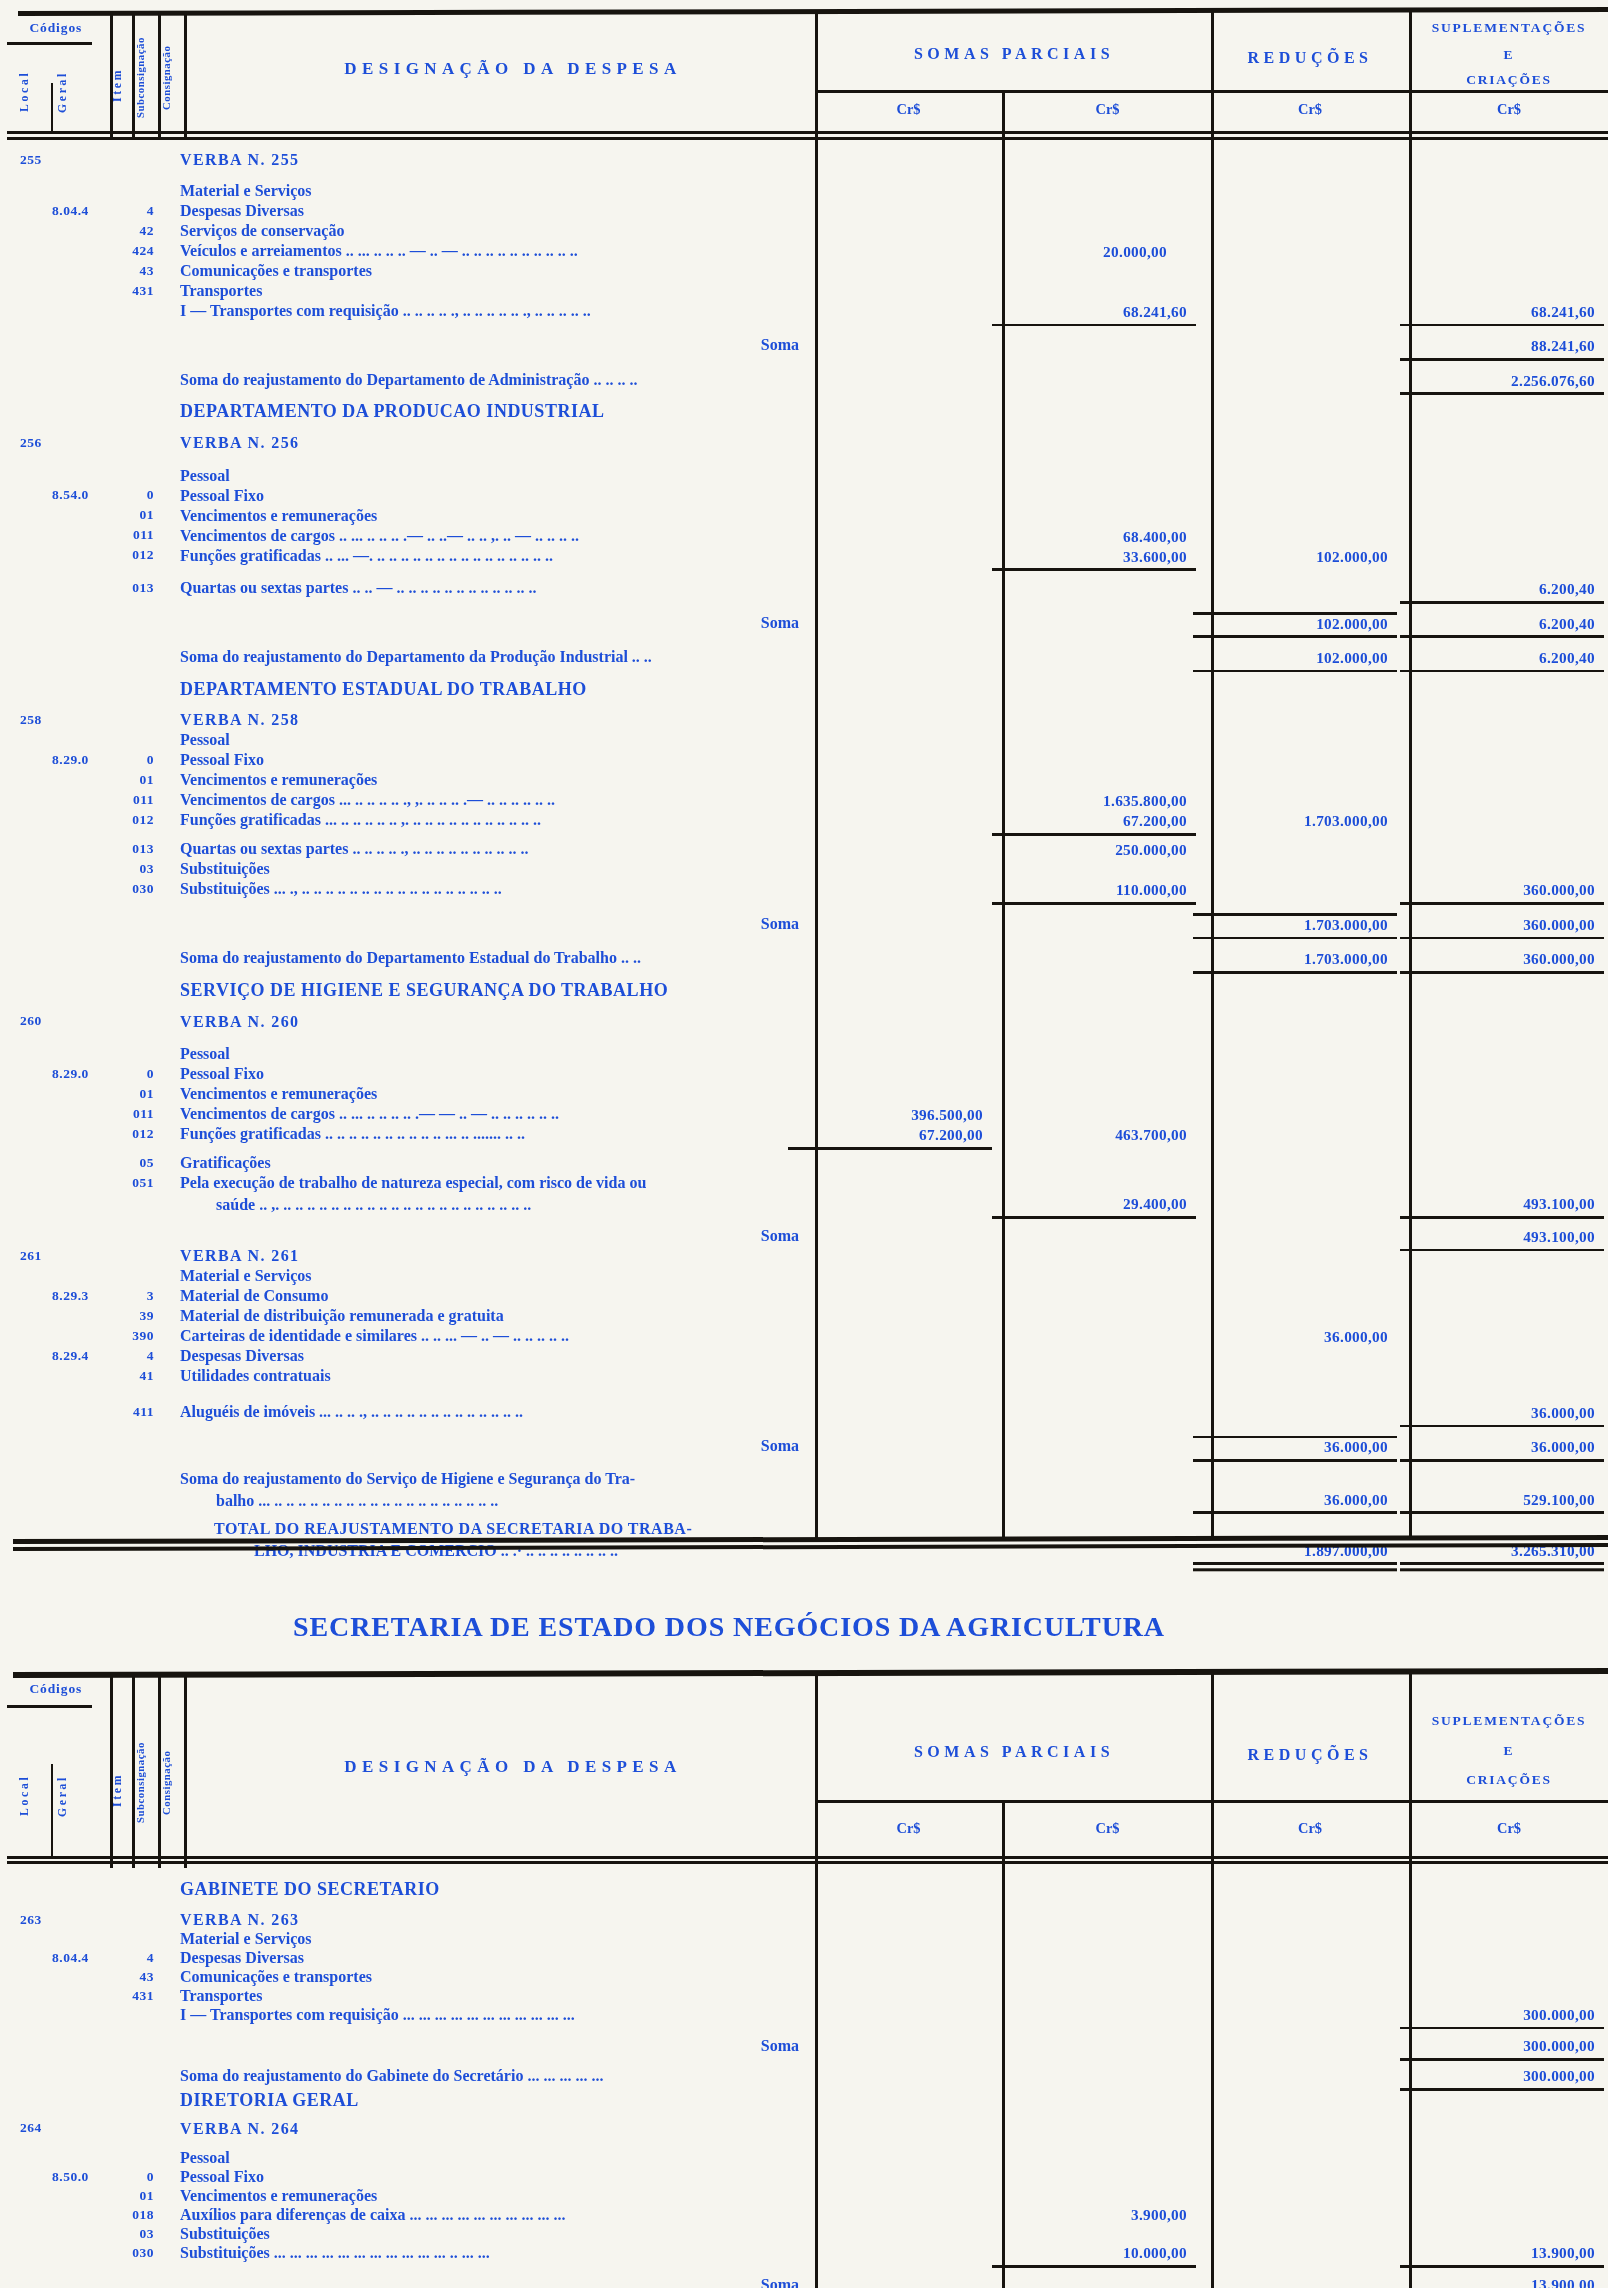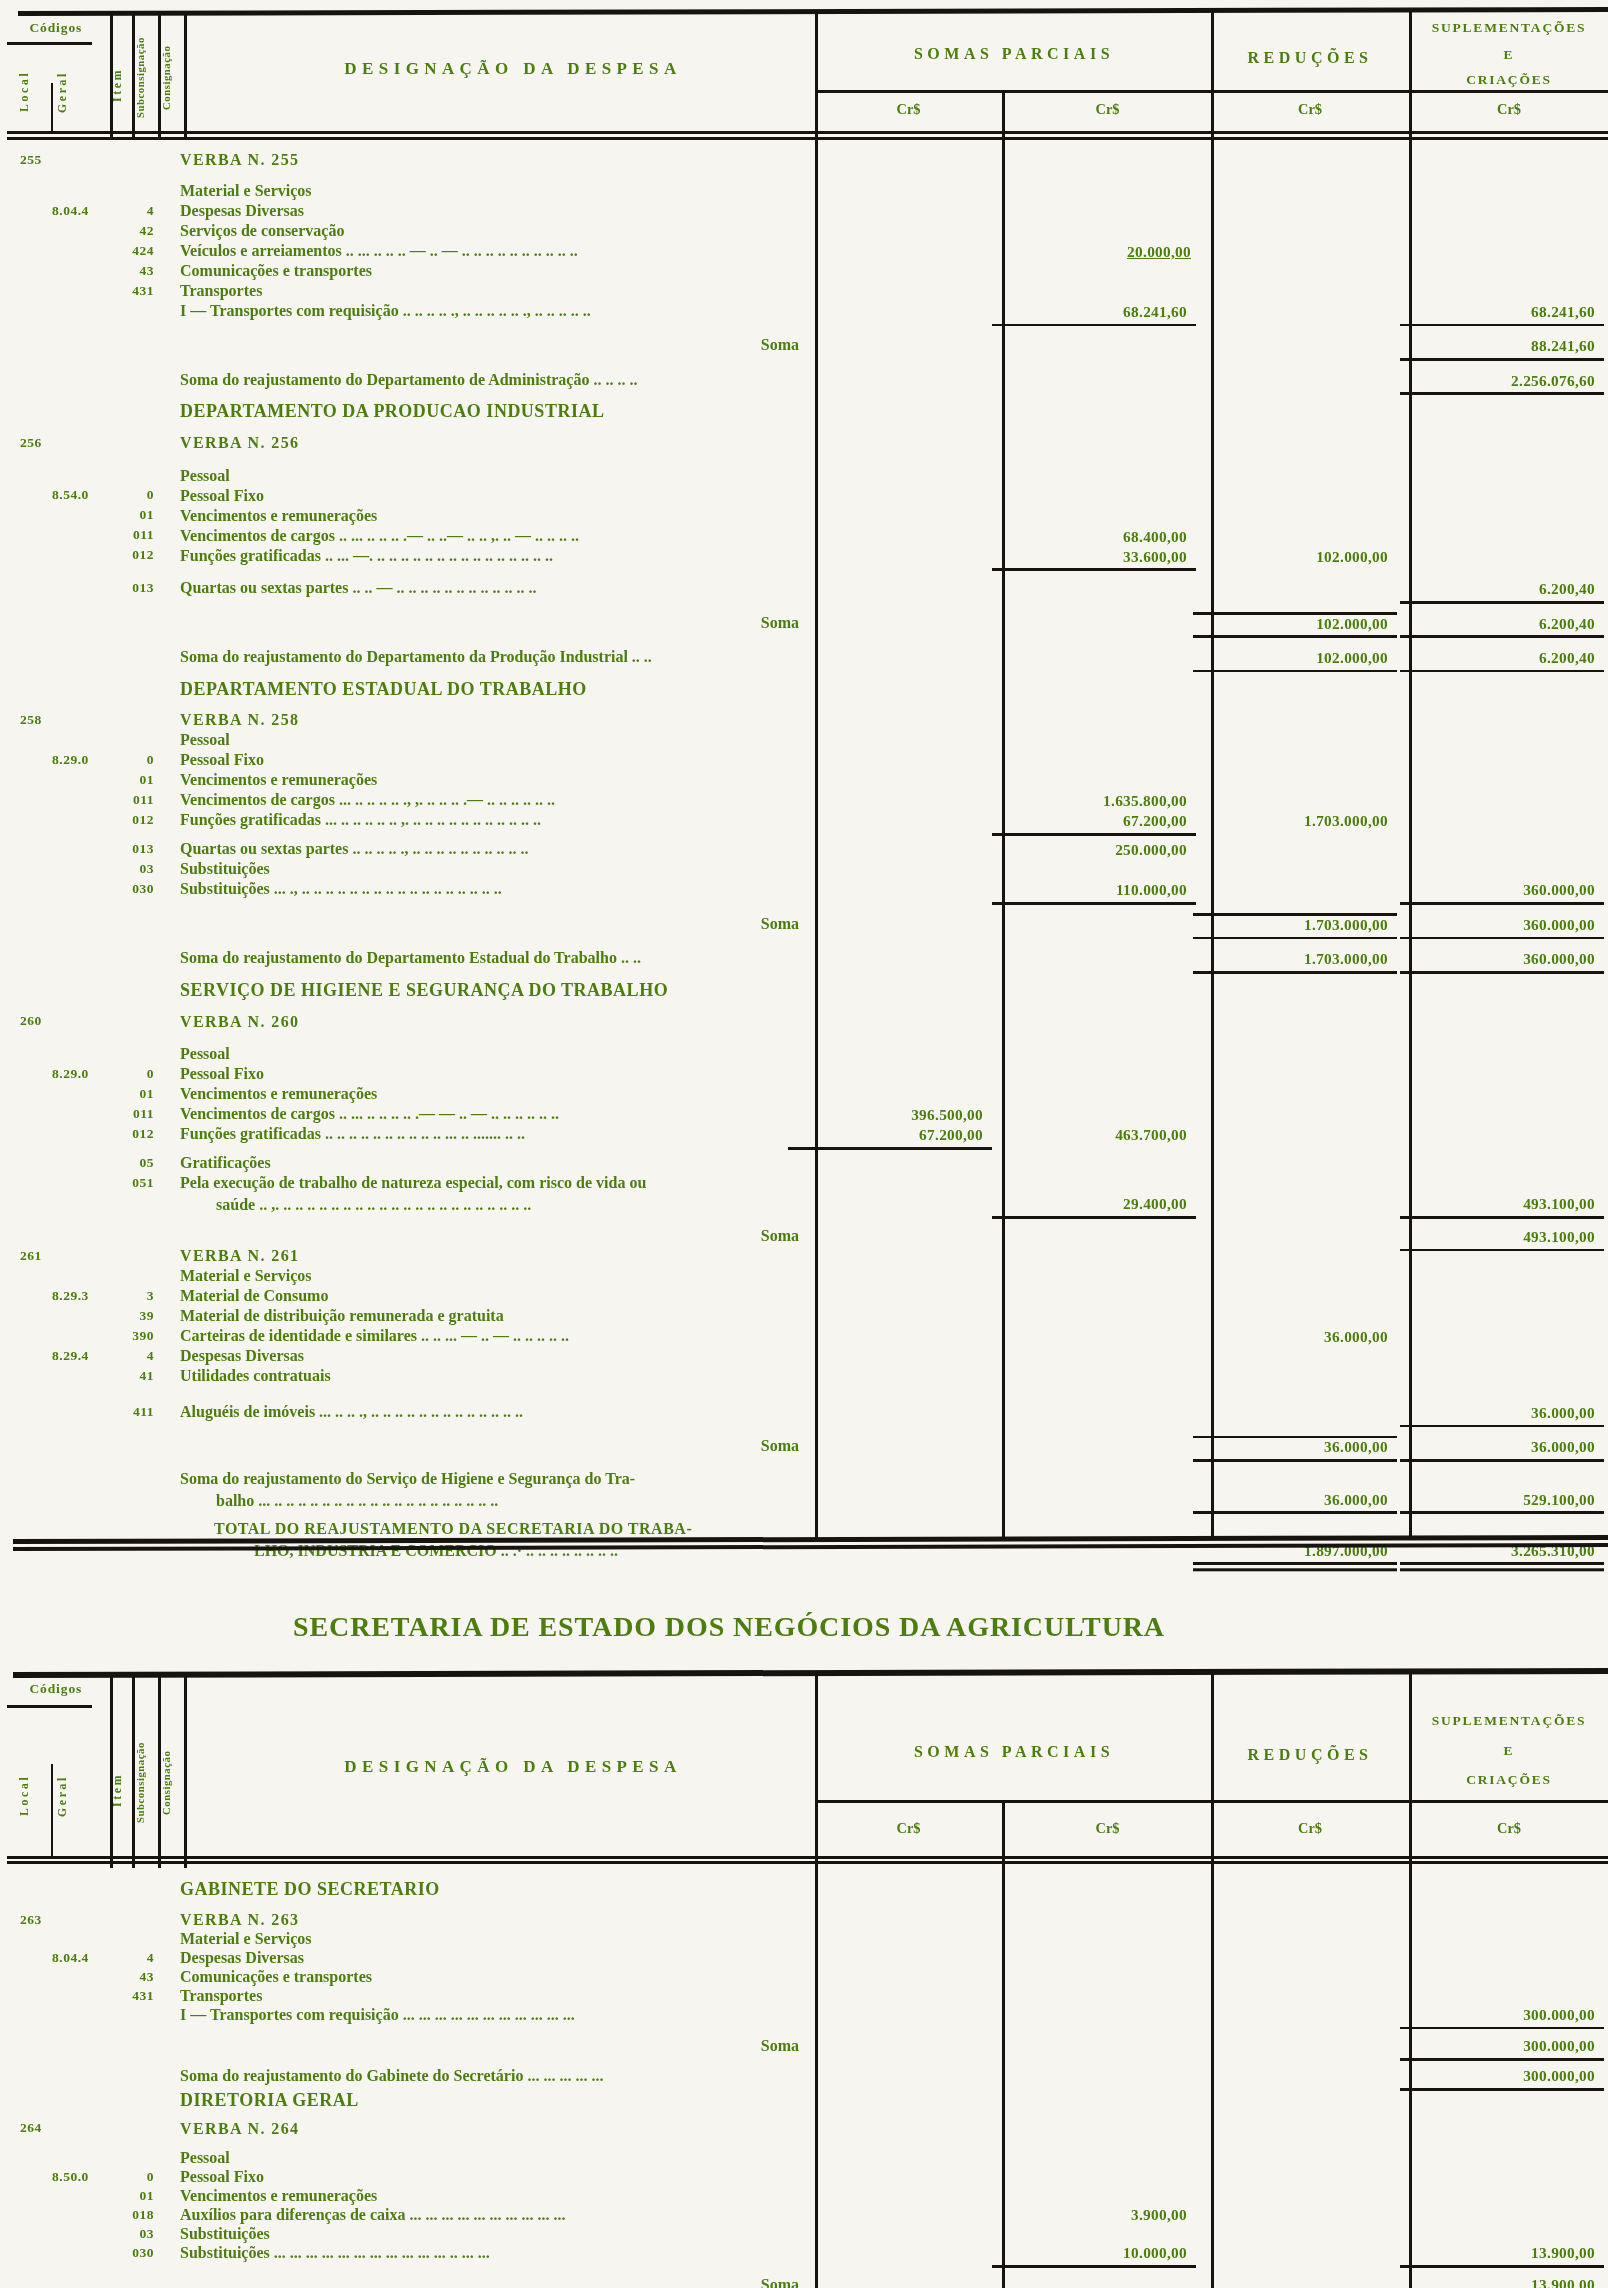--- a/index.html
+++ b/index.html
@@ -1,17 +1,17 @@
 <!DOCTYPE html>
 <html style="font-size:14.4px"><head>
 <meta charset="utf-8">
 <style>
   html,body{margin:0;padding:0;background:#6b6b6b;}
   .page{position:relative;width:1608px;height:2289px;background:#f6f5ef;overflow:hidden;
-        font-family:"Liberation Serif","DejaVu Serif",serif;color:#4d7c0f;}
+        font-family:"Liberation Serif","DejaVu Serif",serif;color:#1d4ed8;}
   .hline,.vline{position:absolute;background:#17140f;}
   .vline{width:2.7px;}
   .skew{transform:rotate(-0.15deg);}
   
   .codes-title{position:absolute;font-size:13.5px;font-weight:bold;letter-spacing:0.9px;}
   .vlab{position:absolute;writing-mode:vertical-rl;transform:rotate(180deg);text-align:center;
         font-weight:bold;white-space:nowrap;}
   .vlab.big{font-size:11.7px;letter-spacing:2.7px;}
   .vlab.sml{font-size:10.8px;letter-spacing:0.5px;}
   .colhead{position:absolute;font-weight:bold;text-align:center;white-space:nowrap;}
@@ -99,21 +99,21 @@
         <span class="code c3">4</span>
         <span class="lbl l1">Despesas Diversas</span>
       </div>
       <div class="row" style="margin-top: 0px; height: 20px;">
         <span class="code c3">42</span>
         <span class="lbl l1">Serviços de conservação</span>
       </div>
       <div class="row" style="margin-top: 0px; height: 20px;">
         <span class="code c3">424</span>
         <span class="lbl l1">Veículos e arreiamentos .. ... .. .. .. — .. — .. .. .. .. .. .. .. .. .. ..</span>
-        <span class="amt " style="left: 1000px; text-decoration: underline;">20.000,00</span>
+        <span class="amt " style="left: 976px;">20.000,00</span>
       </div>
       <div class="row" style="margin-top: 0px; height: 20px;">
         <span class="code c3">43</span>
         <span class="lbl l1">Comunicações e transportes</span>
       </div>
       <div class="row" style="margin-top: 0px; height: 20px;">
         <span class="code c3">431</span>
         <span class="lbl l1">Transportes</span>
       </div>
       <div class="row" style="margin-top: 0px; height: 20px;">

